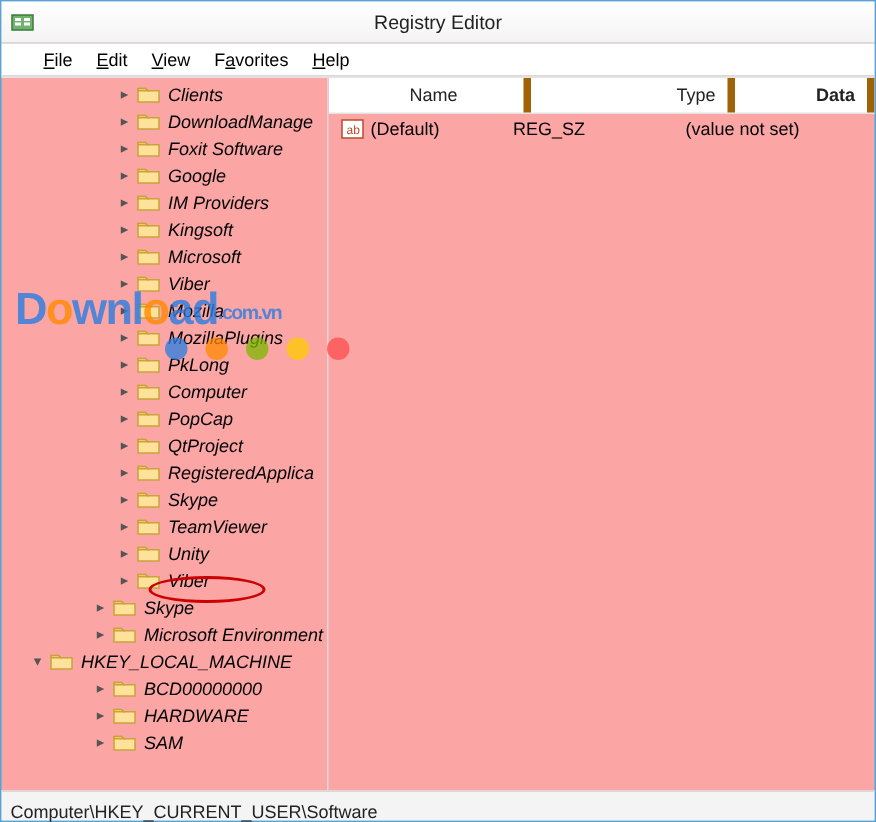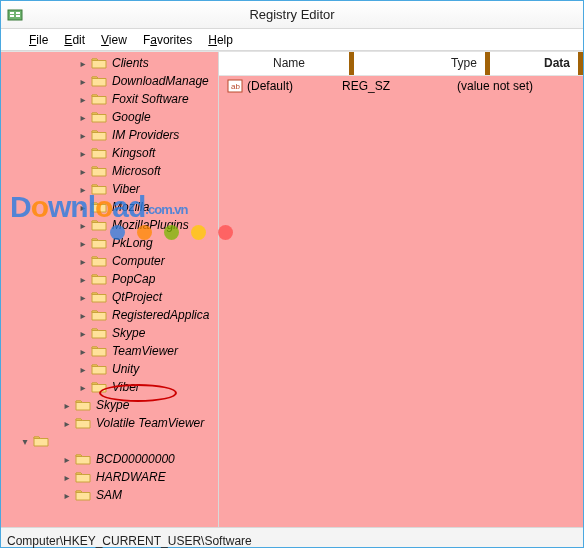--- a/index.html
+++ b/index.html
@@ -323,32 +323,33 @@
           </li>
           <li>
             <div class="node indent-2">
               <span class="expander">▸</span>
               <span class="folder-icon">
                 <svg viewBox="0 0 16 14">
                   <path d="M1 3 L6 3 L7.5 4.5 L15 4.5 L15 12 L1 12 Z" fill="#ffe29a" stroke="#caa23c"></path>
                   <path d="M1 3 L6 3 L7.5 4.5 L1 4.5 Z" fill="#ffd46b" stroke="#caa23c"></path>
                 </svg>
               </span>
-              <span class="node-label">Volatile TeamViewer</span>
+              <span class="node-label">Microsoft Environment</span>
             </div>
           </li>
           <li>
             <div class="node indent-1">
               <span class="expander">▾</span>
               <span class="folder-icon">
                 <svg viewBox="0 0 16 14">
                   <path d="M1 3 L6 3 L7.5 4.5 L15 4.5 L15 12 L1 12 Z" fill="#ffe29a" stroke="#caa23c"></path>
                   <path d="M1 3 L6 3 L7.5 4.5 L1 4.5 Z" fill="#ffd46b" stroke="#caa23c"></path>
                 </svg>
               </span>
+              <span class="node-label">HKEY_LOCAL_MACHINE</span>
             </div>
           </li>
           <li>
             <div class="node indent-2">
               <span class="expander">▸</span>
               <span class="folder-icon">
                 <svg viewBox="0 0 16 14">
                   <path d="M1 3 L6 3 L7.5 4.5 L15 4.5 L15 12 L1 12 Z" fill="#ffe29a" stroke="#caa23c"></path>
                   <path d="M1 3 L6 3 L7.5 4.5 L1 4.5 Z" fill="#ffd46b" stroke="#caa23c"></path>
                 </svg>

